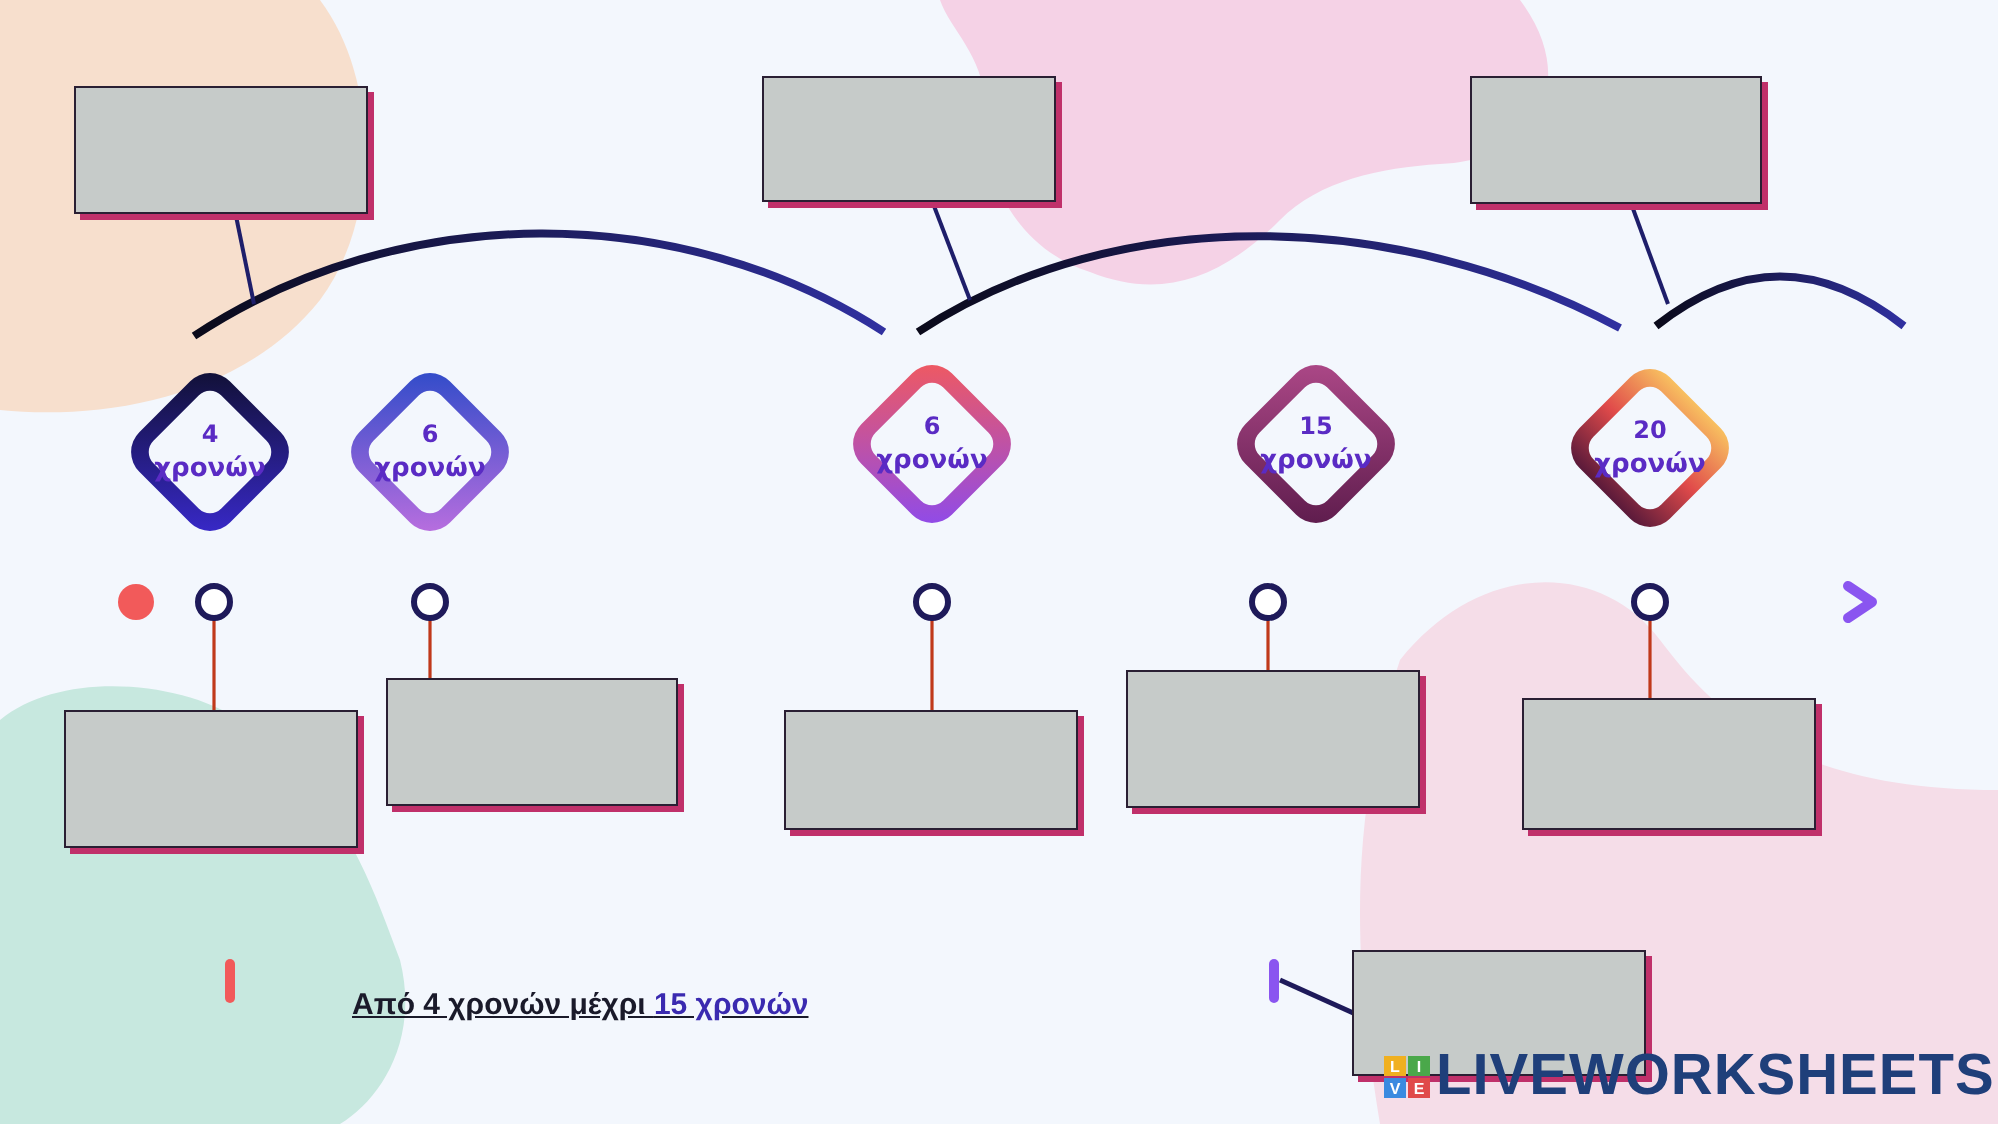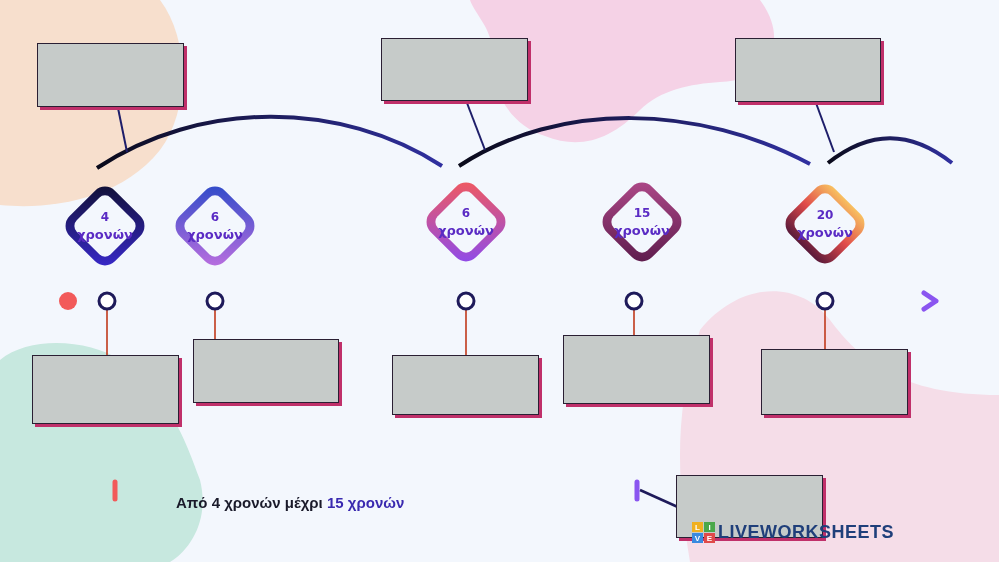--- a/index.html
+++ b/index.html
@@ -4,26 +4,26 @@
 <style>
   html, body { margin:0; padding:0; }
   body { width:999px; height:562px; position:relative; overflow:hidden; background:#f3f7fd; font-family:"Liberation Sans", sans-serif; }
   svg.bg { position:absolute; left:0; top:0; }
   .box { position:absolute; background:#c6cbc9; border:1.5px solid #2a1f33; box-shadow:3px 3px 0 #c0306a; box-sizing:border-box; }
   .diamond-wrap { position:absolute; width:96px; height:96px; }
   .diamond { position:absolute; left:16px; top:16px; width:64px; height:64px; border-radius:14px; transform:rotate(45deg); box-sizing:border-box; }
   .diamond-inner { position:absolute; left:8px; top:8px; right:8px; bottom:8px; background:#f3f7fd; border-radius:8px; }
   .diamond-label { position:absolute; left:0; top:0; width:96px; height:96px; display:flex; flex-direction:column; align-items:center; justify-content:center; color:#5a2bc4; font-weight:bold; font-size:13px; line-height:18px; font-family:"DejaVu Sans", sans-serif; }
   .diamond-label .age { font-size:12px; }
-  .range-label { position:absolute; left:176px; top:494px; font-size:15px; font-weight:bold; color:#1a1a2a; }
+  .range-label { position:absolute; left:176px; top:494px; font-size:15px; font-weight:bold; color:#1a1a2a;text-decoration:underline; }
   .range-label .hl { color:#3a2ab0; }
   .logo { position:absolute; left:692px; top:522px; display:flex; align-items:center; }
   .logo-grid { display:grid; grid-template-columns:11px 11px; grid-template-rows:10px 10px; gap:1px; margin-right:3px; }
   .logo-grid span { font-size:8px; font-weight:bold; color:#fff; display:flex; align-items:center; justify-content:center; }
-  .logo-text { font-size:18px; font-weight:bold; color:#1f3f7a; letter-spacing:0.5px; }
+  .logo-text { font-size:29px; font-weight:bold; color:#1f3f7a; letter-spacing:0.5px; }
 </style>
 </head>
 <body>
 
 <svg class="bg" width="999" height="562" viewBox="0 0 999 562">
   <defs>
     <linearGradient id="tl" x1="0" x2="1" y1="0" y2="0">
       <stop offset="0" stop-color="#f25a5a"></stop>
       <stop offset="1" stop-color="#8a55f0"></stop>
     </linearGradient>
@@ -88,21 +88,21 @@
 </div>
 <div class="diamond-wrap" style="left:418px;top:174px;">
   <div class="diamond" style="background:linear-gradient(135deg,#f45a5a,#8a4af0);">
       <div class="diamond-inner"></div>
     </div>
   <div class="diamond-label">
       <span class="age">6</span>
       <span>χρονών</span>
     </div>
 </div>
-<div class="diamond-wrap" style="left:594px;top:174px;text-align:right;">
+<div class="diamond-wrap" style="left:610px;top:174px;text-align:right;">
   <div class="diamond" style="background:linear-gradient(135deg,#b04a8a,#5a1a4a);">
       <div class="diamond-inner"></div>
     </div>
   <div class="diamond-label">
       <span class="age">15</span>
       <span>χρονών</span>
     </div>
 </div>
 <div class="diamond-wrap" style="left:777px;top:176px;">
   <div class="diamond" style="background:linear-gradient(180deg,#f8c060,#e04a4a 50%,#5a1a3a);">

